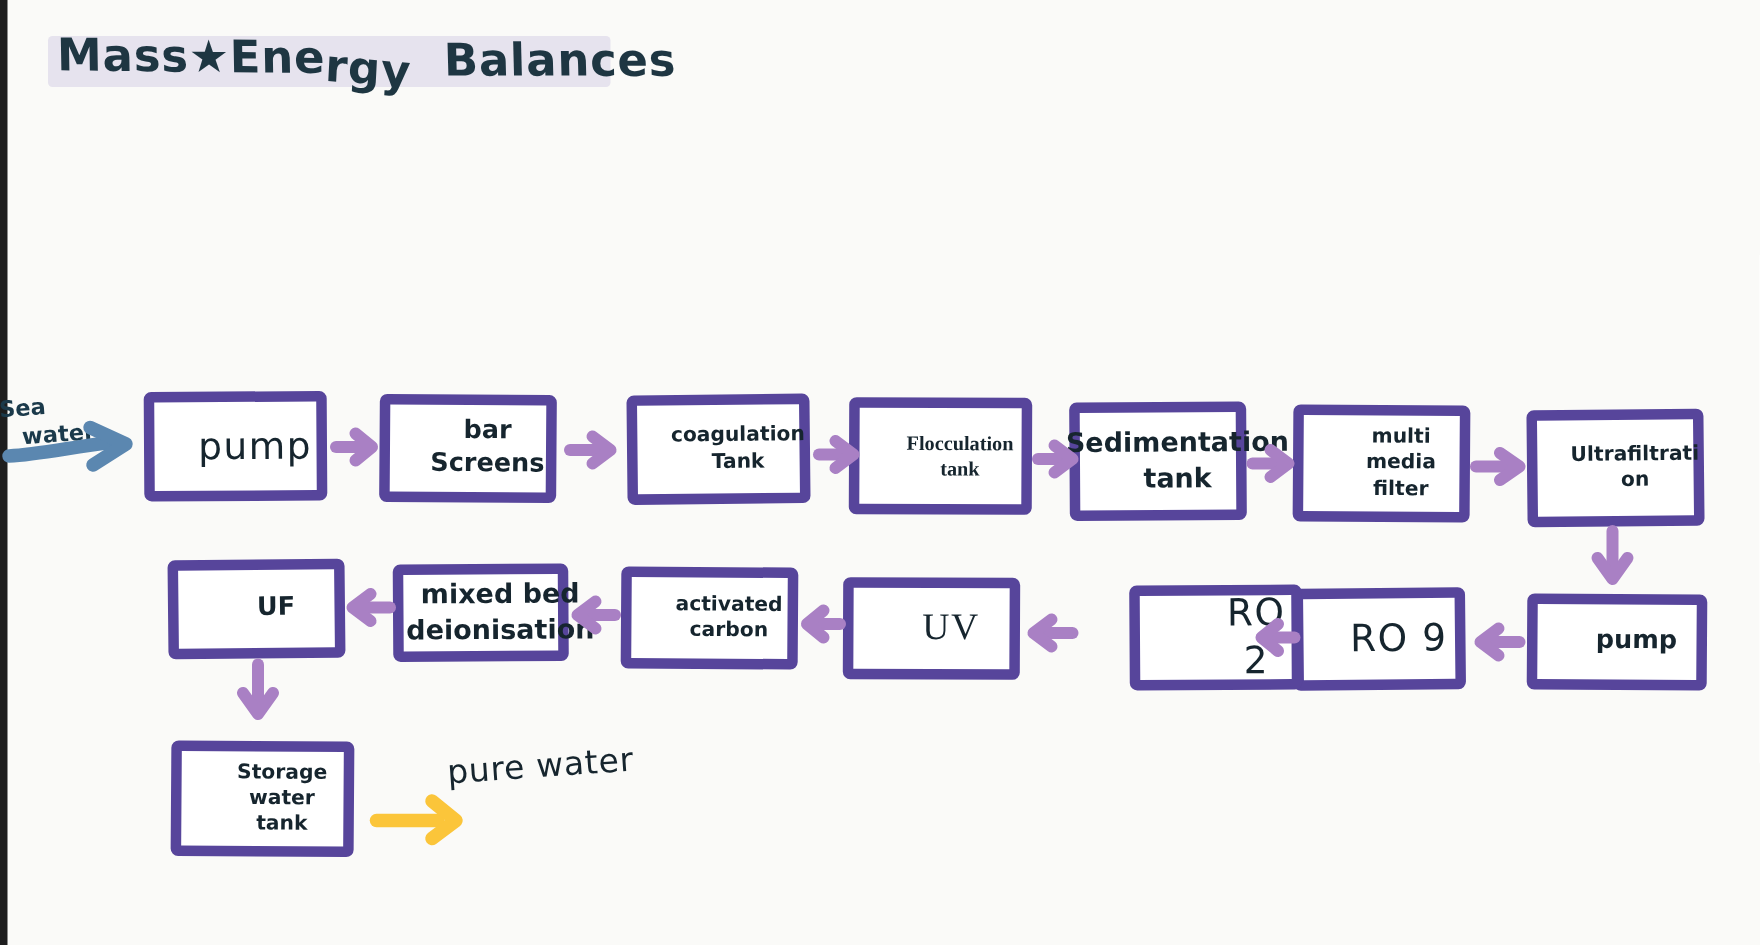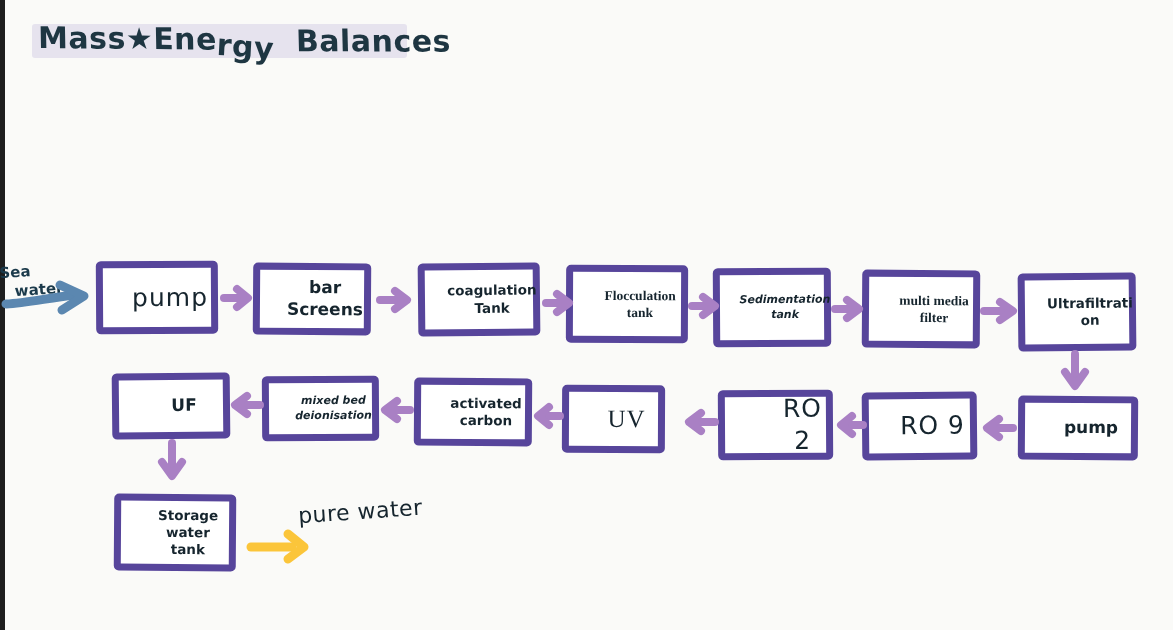--- a/index.html
+++ b/index.html
@@ -87,21 +87,21 @@
 
   
   .j1 { transform: rotate(-0.35deg); }
   .j2 { transform: rotate(0.4deg); }
   .j3 { transform: rotate(-0.6deg); }
   .j4 { transform: rotate(0.25deg); font-family: Liberation Serif, serif; }
 
   .size-lg .lbl { font-size: 25px; font-weight: normal; letter-spacing: 1px; }
   .size-md .lbl { font-size: 17px; }
   .size-sm .lbl { font-size: 13.5px; }
-  .size-xs .lbl { font-size: 11px; font-style: italic; }
+  .size-xs .lbl { font-size: 18px; }
 
   
   .arrow {
     position: absolute;
     pointer-events: none;
   }
   .arrow svg { display: block; overflow: visible; }
 
   
   .free-label {
@@ -169,21 +169,21 @@
   <div class="node size-sm j4" id="flocculation-tank" style="left:566px; top:265px; width:122px; height:78px;">
     <span class="lbl">Flocculation
 tank</span>
   </div>
 
   <div class="node size-xs j1" id="sedimentation-tank" style="left:713px; top:268px; width:118px; height:79px;">
     <span class="lbl">Sedimentation
 tank</span>
   </div>
 
-  <div class="node size-sm j2" id="multi-media-filter" style="left:862px; top:270px; width:118px; height:78px;font-family:Liberation Serif, serif;">
+  <div class="node size-sm j2" id="multi-media-filter" style="left:862px; top:270px; width:118px; height:78px;">
     <span class="lbl">multi media
 filter</span>
   </div>
 
   <div class="node size-sm j3" id="ultrafiltration" style="left:1018px; top:273px; width:118px; height:78px;">
     <span class="lbl">Ultrafiltrati
 on</span>
   </div>
 
   <div class="arrow" style="left:222px; top:285px;">
@@ -231,25 +231,25 @@
   </div>
 
   <div class="node size-md j2" id="pump-2" style="left:1018px; top:396px; width:120px; height:64px;">
     <span class="lbl">pump</span>
   </div>
 
   <div class="node size-lg j3" id="ro-1" style="left:862px; top:392px; width:115px; height:68px;">
     <span class="lbl">RO 9</span>
   </div>
 
-  <div class="node size-lg j1" id="ro-2" style="left:718px; top:390px; width:115px; height:70px;padding-left:28px;">
+  <div class="node size-lg j1" id="ro-2" style="left:753px; top:390px; width:115px; height:70px;padding-left:28px;">
     <span class="lbl">RO 2</span>
   </div>
 
-  <div class="node size-lg j4" id="uv" style="left:562px; top:385px; width:103px; height:68px;">
+  <div class="node size-lg j4" id="uv" style="left:562px; top:385px; width:118px; height:68px;">
     <span class="lbl">UV</span>
   </div>
 
   <div class="node size-sm j2" id="activated-carbon" style="left:414px; top:378px; width:118px; height:68px;">
     <span class="lbl">activated
 carbon</span>
   </div>
 
   <div class="node size-xs j1" id="mixed-bed-deionisation" style="left:262px; top:376px; width:117px; height:65px;align-items:center;">
     <span class="lbl">mixed bed

